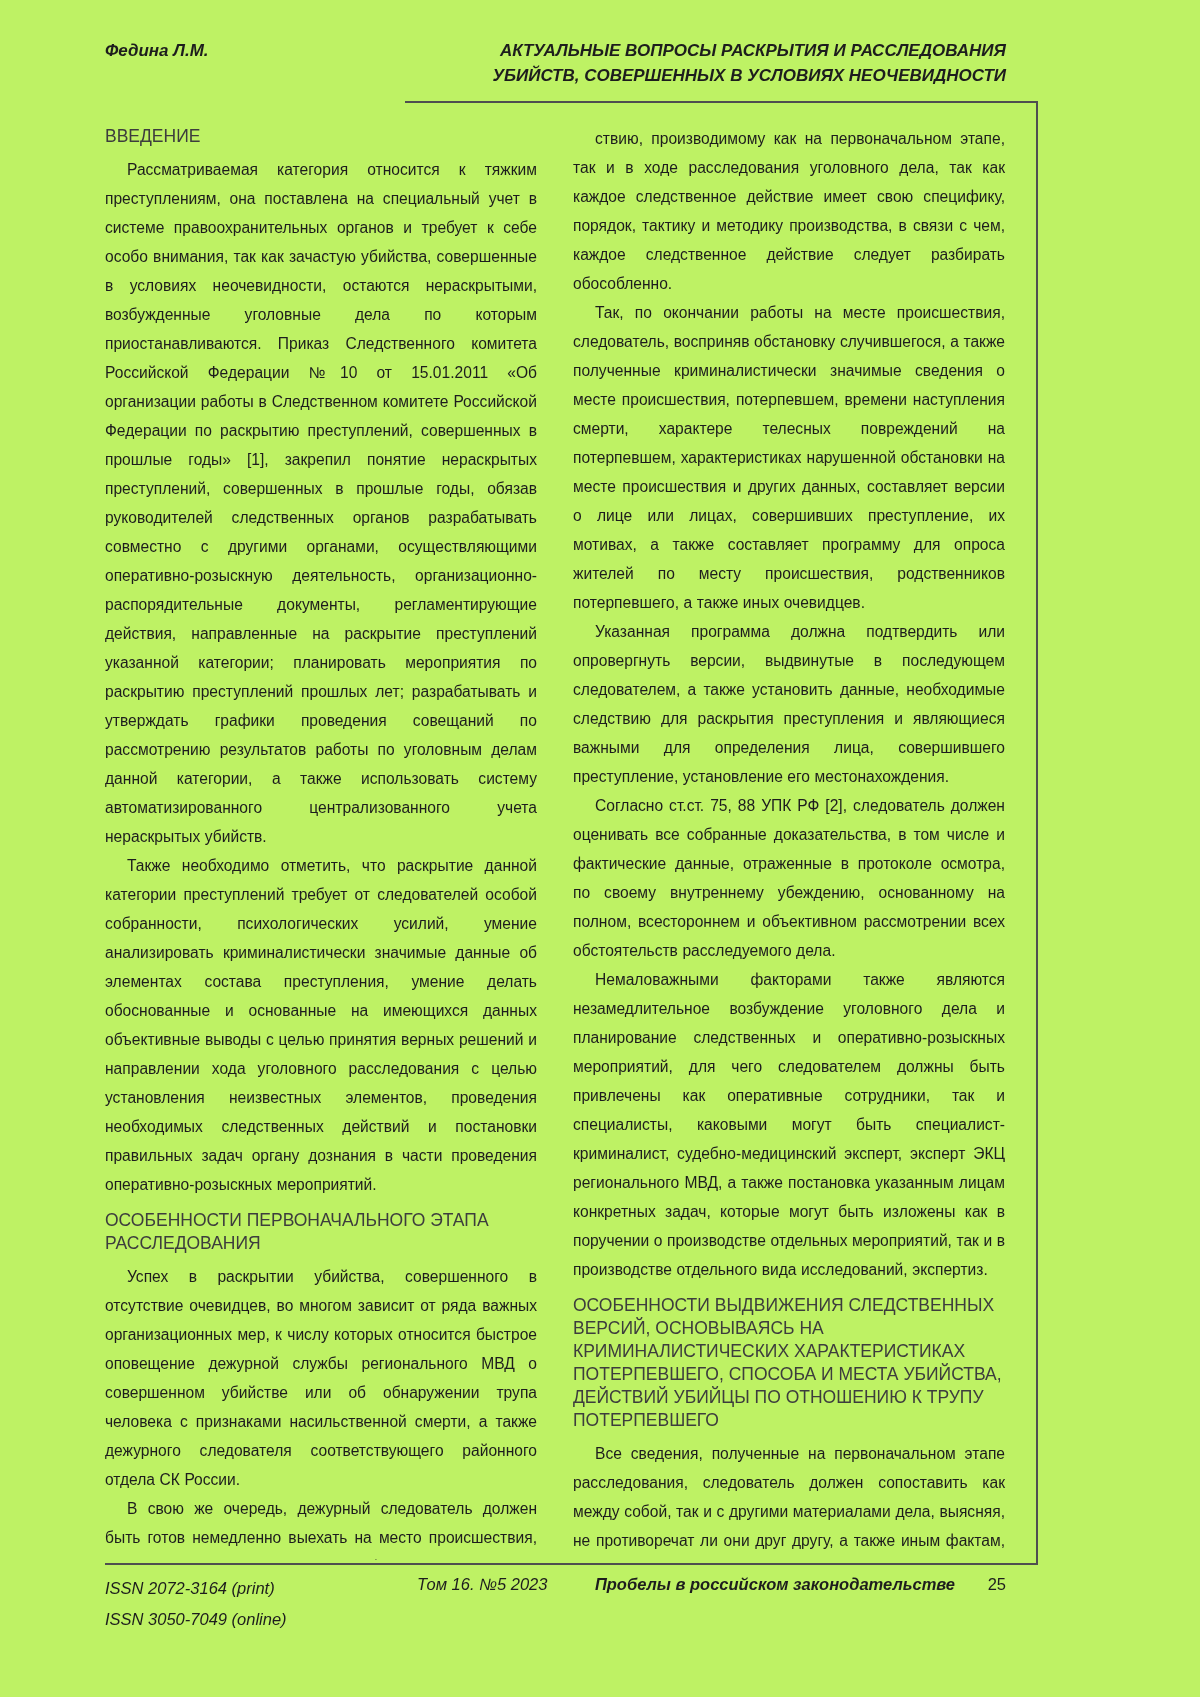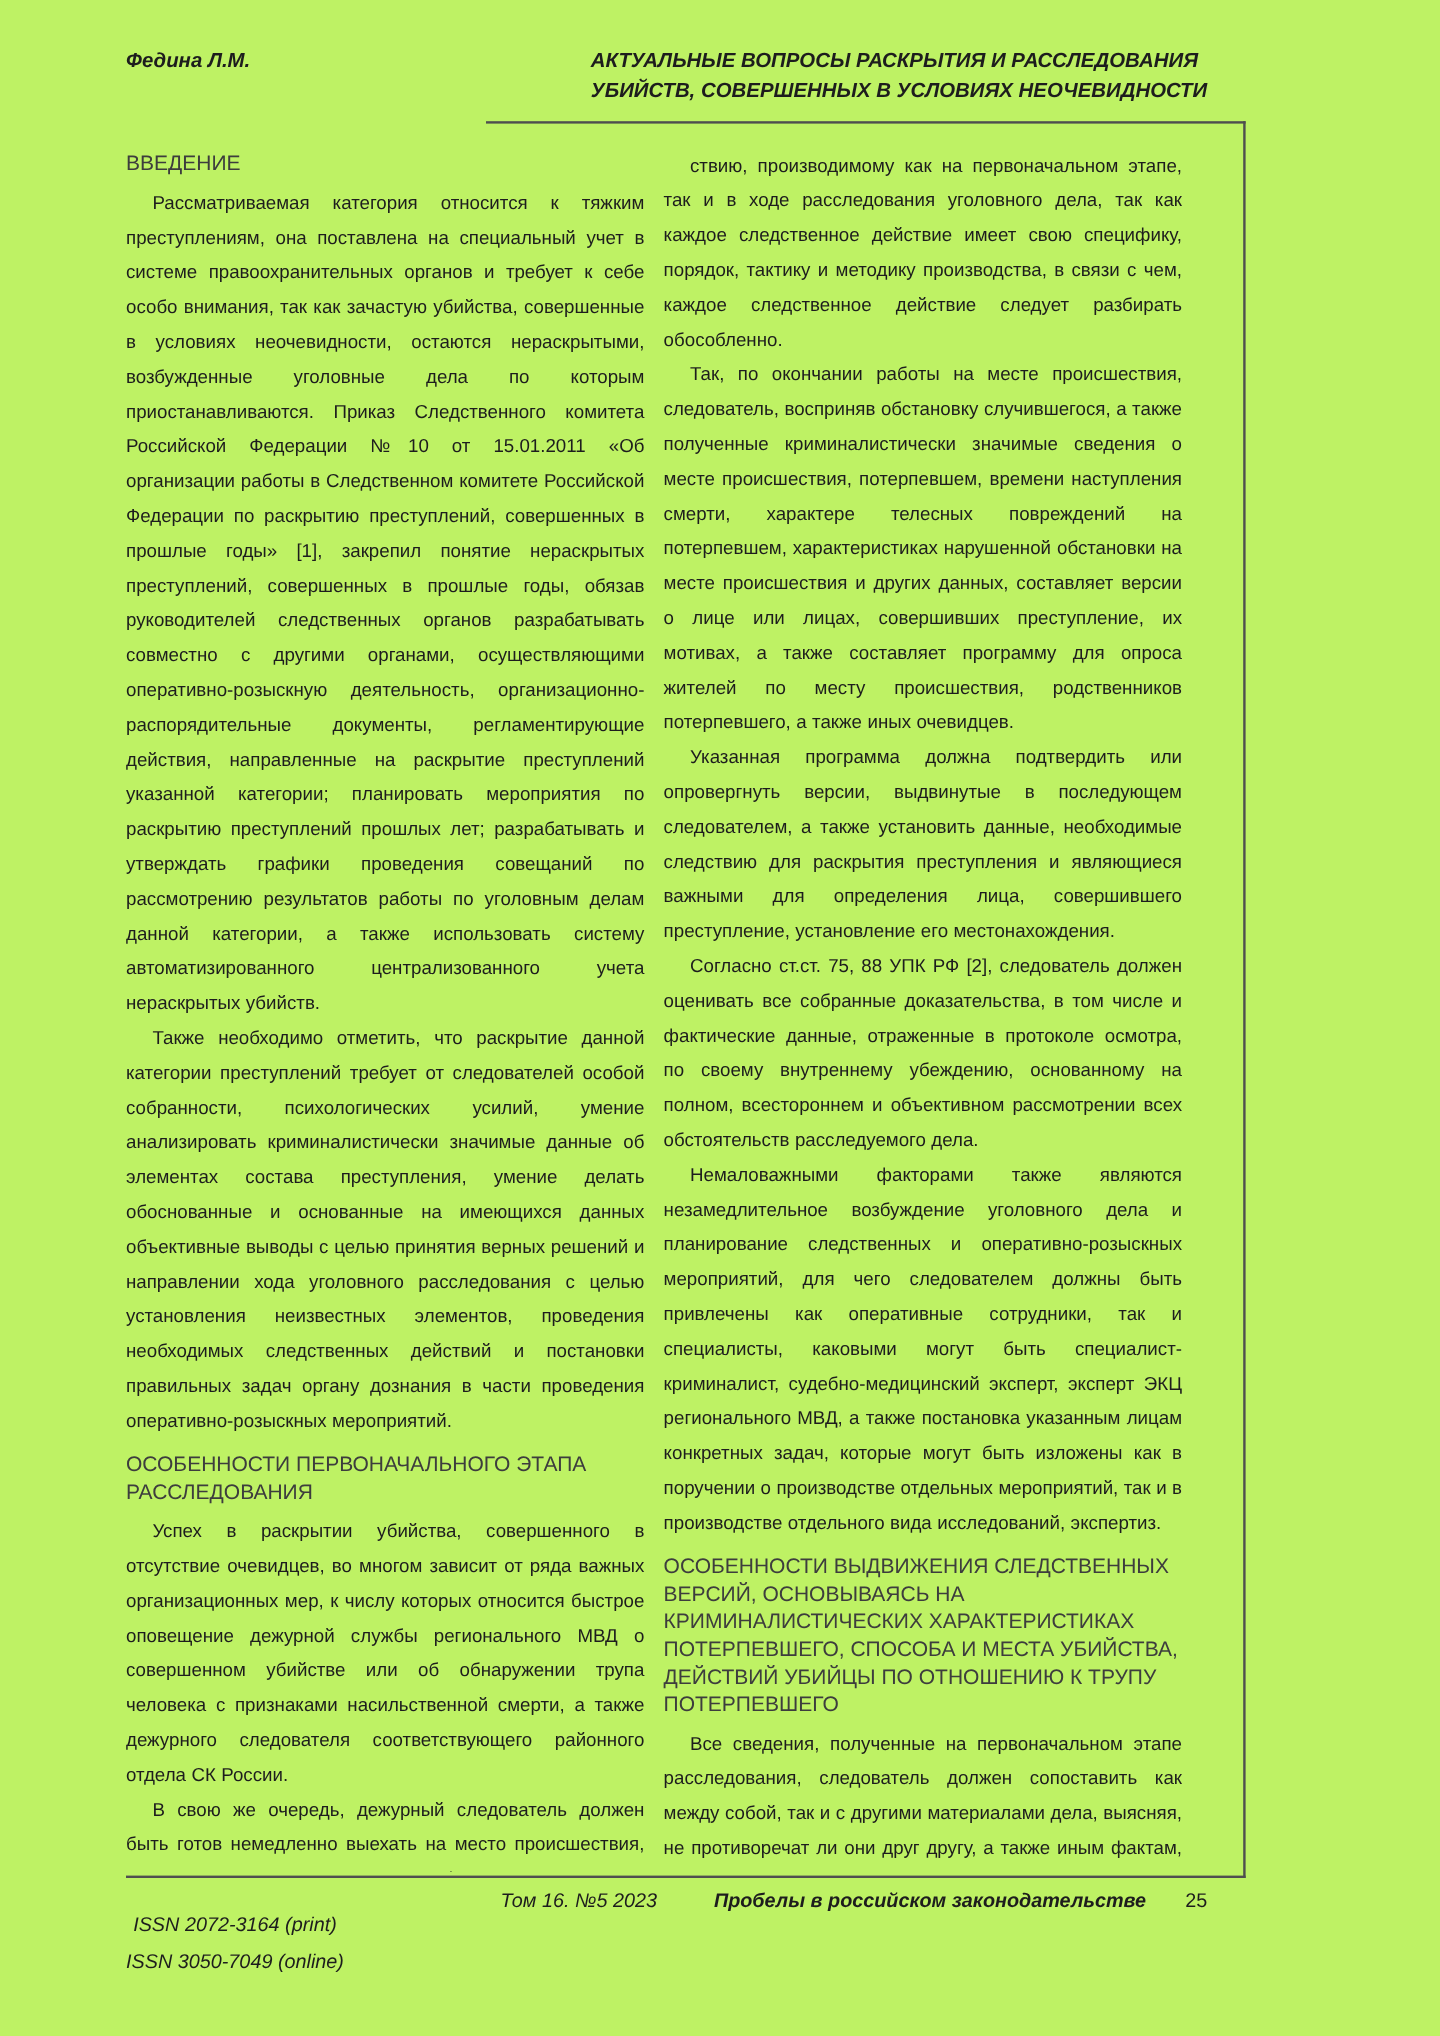--- a/index.html
+++ b/index.html
@@ -10,40 +10,40 @@
     color:#1d1d1d;
     -webkit-font-smoothing:antialiased;
   }
   .page { position:absolute; inset:0; background:#bef264; }
 
   
   .hdr { position:absolute; left:105px; top:38px; width:901px;
          display:flex; justify-content:space-between; align-items:flex-start; }
   .author { font-style:italic; font-weight:bold; font-size:17px; padding-top:3px; white-space:nowrap; }
   .rtitle { font-style:italic; font-weight:bold; font-size:17px; line-height:25px;
-            text-align:left; max-width:660px; }
+            text-align:right; max-width:660px; }
 
   
   .hrule { position:absolute; left:405px; top:101px; width:633px; height:2px; background:#4f4f4f; }
   .vrule { position:absolute; left:1036px; top:101px; width:2px; height:1464px; background:#4f4f4f; }
   .frule { position:absolute; left:105px; top:1563px; width:933px; height:2px; background:#4f4f4f; }
 
   
   .cols { position:absolute; left:105px; top:124px; width:901px; height:1436px;
-          display:flex; gap:16px; overflow:hidden; }
+          display:flex; gap:36px; overflow:hidden; }
   .col { width:432px; flex:0 0 432px; }
   .para { font-size:15.6px; line-height:29px; text-align:justify;
           text-indent:22px; color:#1d1d1d; word-spacing:0.2px; }
   .shead { font-size:17.5px; line-height:23px; font-weight:400; color:#3d3d3d;
            margin:10px 0 7px; }
   .shead.first { margin-top:1px; }
 
   
   .ftr { position:absolute; left:105px; top:1573px; width:901px; height:70px; font-size:16.5px; }
-  .issn { position:absolute; left:0; top:16px; font-style:italic; line-height:31px;text-align:center; }
+  .issn { position:absolute; left:0; top:0; font-style:italic; line-height:31px; }
   .vol { position:absolute; left:312px; top:2px; font-style:italic;text-align:center; }
   .jrn { position:absolute; right:0; top:2px; white-space:nowrap; }
   .jrn .jname { font-style:italic; font-weight:bold; }
   .jrn .pnum { font-style:normal; font-weight:400; margin-left:28px; }
 </style>
 </head>
 <body>
 
 <div class="page">
 

